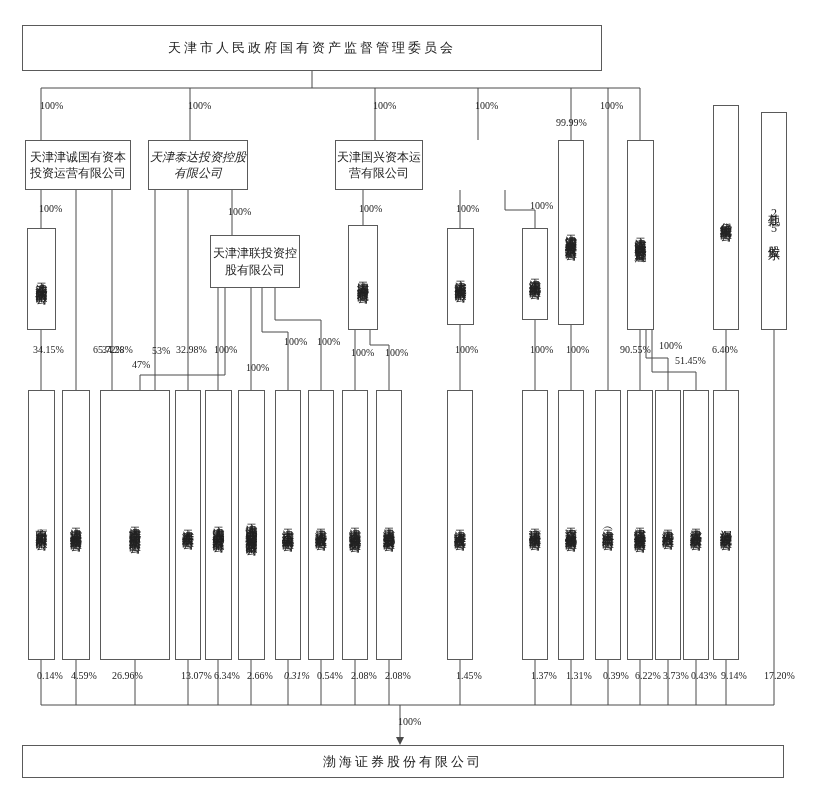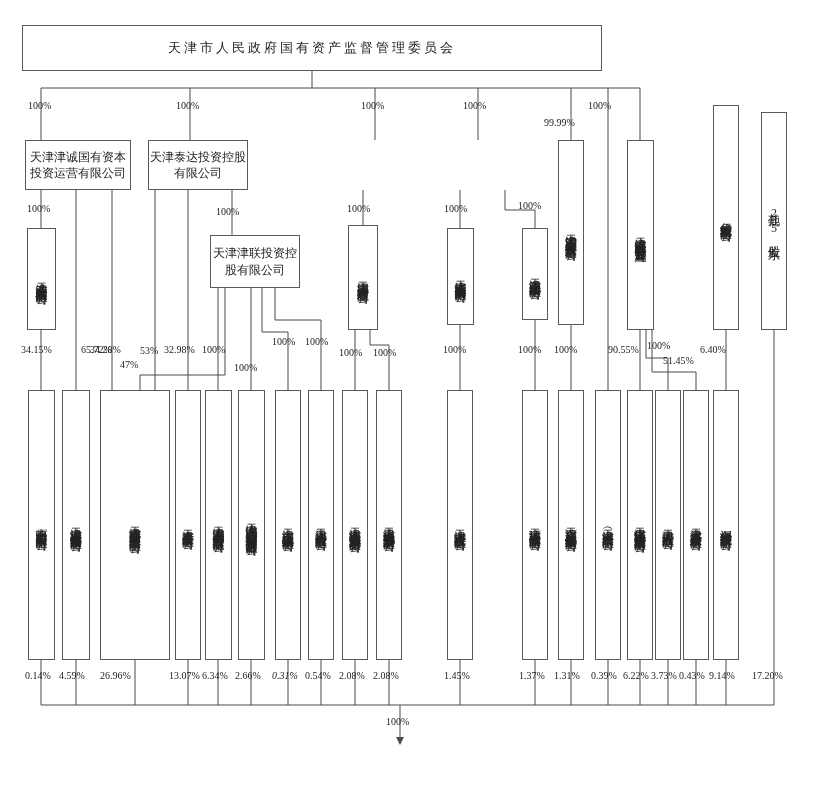--- a/index.html
+++ b/index.html
@@ -5,21 +5,21 @@
   html,body{margin:0;padding:0;background:#fff;}
   body{font-family:"Liberation Serif","DejaVu Serif",serif;color:#222;}
   .stage{position:relative;width:816px;height:805px;background:#fff;overflow:hidden;}
   .lines{position:absolute;left:0;top:0;z-index:0;pointer-events:none;}
   .box{position:absolute;box-sizing:border-box;border:1px solid #5a5a5a;background:#fff;
        display:flex;align-items:center;justify-content:center;text-align:center;
        font-size:12px;line-height:1.35;z-index:2;padding:1px;}
   .vert{writing-mode:vertical-rl;text-orientation:upright;letter-spacing:1px;
         line-height:12px;padding:0;}
   .big{font-size:13px;letter-spacing:3px;}
-  .pct{position:absolute;font-size:10px;white-space:nowrap;z-index:3;color:#222;}
+  .pct{position:absolute;font-size:10px;white-space:nowrap;z-index:3;color:#222;margin-left:12px;}
 </style>
 </head>
 <body>
 
 <div class="stage">
 
   <svg class="lines" width="816" height="805">
     <path fill="none" stroke="#4a4a4a" stroke-width="1" d="
       M312 57 V88
       M41 88 H640
@@ -51,21 +51,22 @@
   <div class="box big" style="left:22px;top:25px;width:580px;height:46px;">天津市人民政府国有资产监督管理委员会</div>
 
   <span class="pct" style="left:28px;top:100px;">100%</span>
   <span class="pct" style="left:176px;top:100px;">100%</span>
   <span class="pct" style="left:361px;top:100px;">100%</span>
   <span class="pct" style="left:463px;top:100px;">100%</span>
   <span class="pct" style="left:544px;top:117px;">99.99%</span>
   <span class="pct" style="left:588px;top:100px;">100%</span>
 
   <div class="box" style="left:25px;top:140px;width:106px;height:50px;">天津津诚国有资本投资运营有限公司</div>
-  <div class="box" style="left:148px;top:140px;width:100px;height:50px;">天津泰达投资控股有限公司</div>
+  <div class="box" style="left:148px;top:140px;width:100px;height:50px;font-style:italic;">天津泰达投资控股有限公司</div>
+  <div class="box" style="left:335px;top:140px;width:88px;height:50px;">天津国兴资本运营有限公司</div>
   <div class="box vert" style="left:558px;top:140px;width:26px;height:185px;">天津津智国有资本投资运营有限公司</div>
   <div class="box vert" style="left:627px;top:140px;width:27px;height:190px;">天津港保税区国有资产监督管理局</div>
   <div class="box vert" style="left:713px;top:105px;width:26px;height:225px;">华侨城集团有限公司</div>
   <div class="box vert" style="left:761px;top:112px;width:26px;height:218px;">其他25位股东</div>
 
   <span class="pct" style="left:27px;top:203px;">100%</span>
   <span class="pct" style="left:216px;top:206px;">100%</span>
   <span class="pct" style="left:347px;top:203px;">100%</span>
   <span class="pct" style="left:444px;top:203px;">100%</span>
   <span class="pct" style="left:518px;top:200px;">100%</span>
@@ -129,14 +130,15 @@
   <span class="pct" style="left:519px;top:670px;">1.37%</span>
   <span class="pct" style="left:554px;top:670px;">1.31%</span>
   <span class="pct" style="left:591px;top:670px;">0.39%</span>
   <span class="pct" style="left:623px;top:670px;text-align:right;">6.22%</span>
   <span class="pct" style="left:651px;top:670px;">3.73%</span>
   <span class="pct" style="left:679px;top:670px;">0.43%</span>
   <span class="pct" style="left:709px;top:670px;">9.14%</span>
   <span class="pct" style="left:752px;top:670px;">17.20%</span>
 
   <span class="pct" style="left:386px;top:716px;">100%</span>
+  <div class="box big" style="left:22px;top:745px;width:762px;height:33px;">渤海证券股份有限公司</div>
 
 </div>
 
 </body></html>

